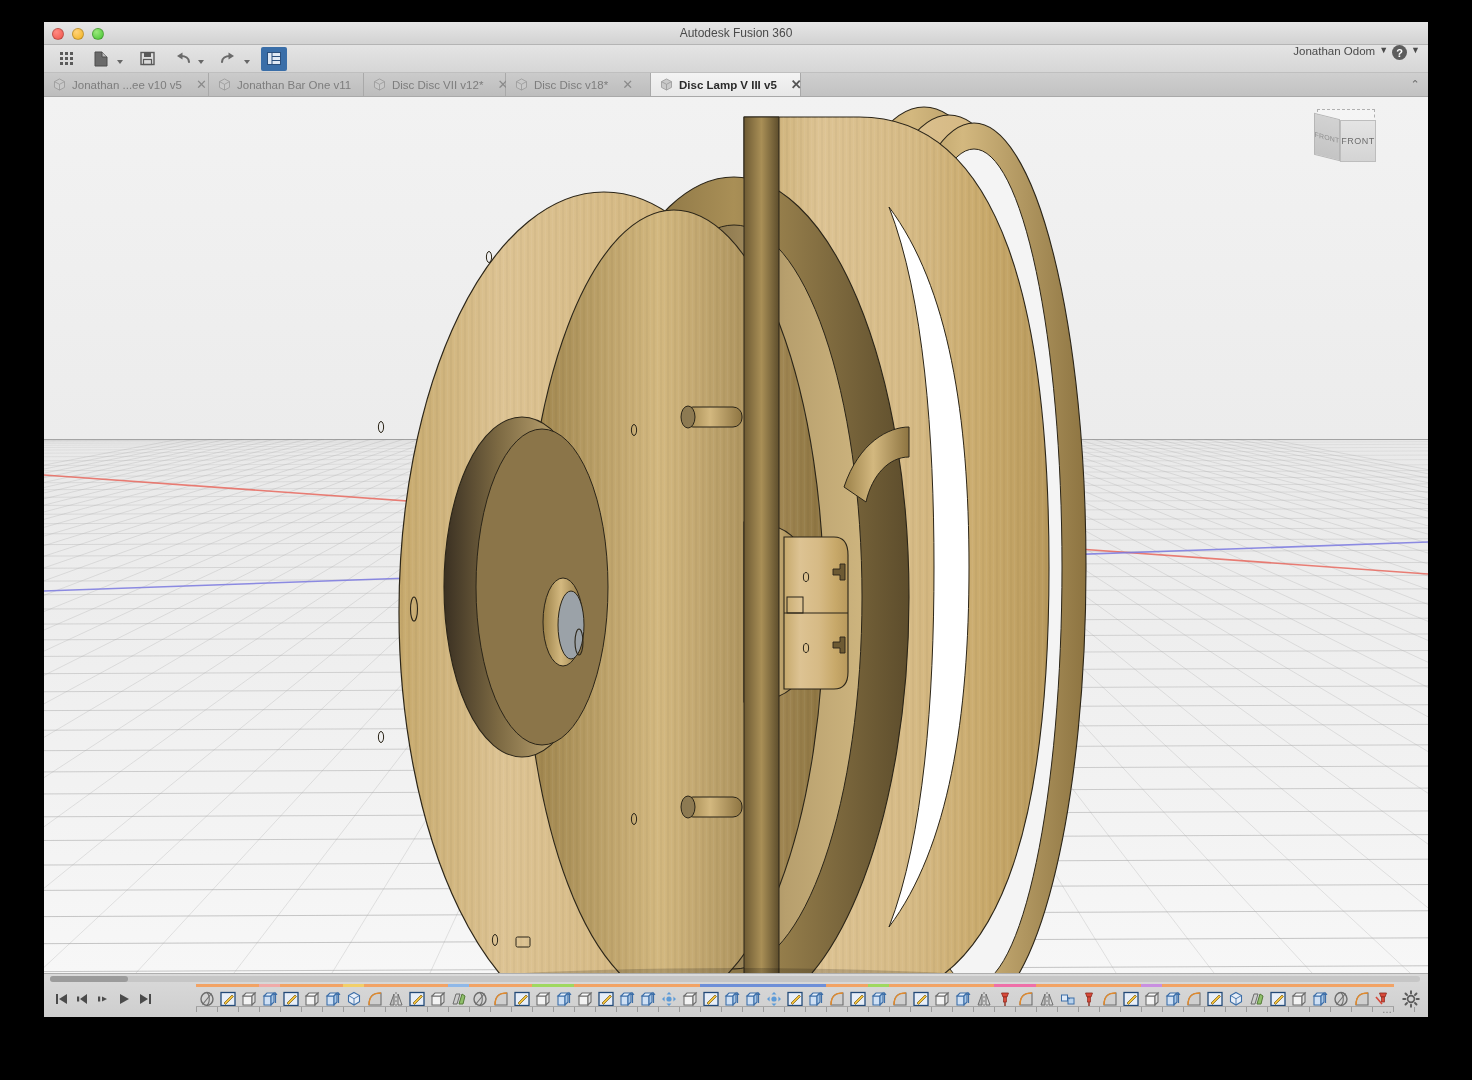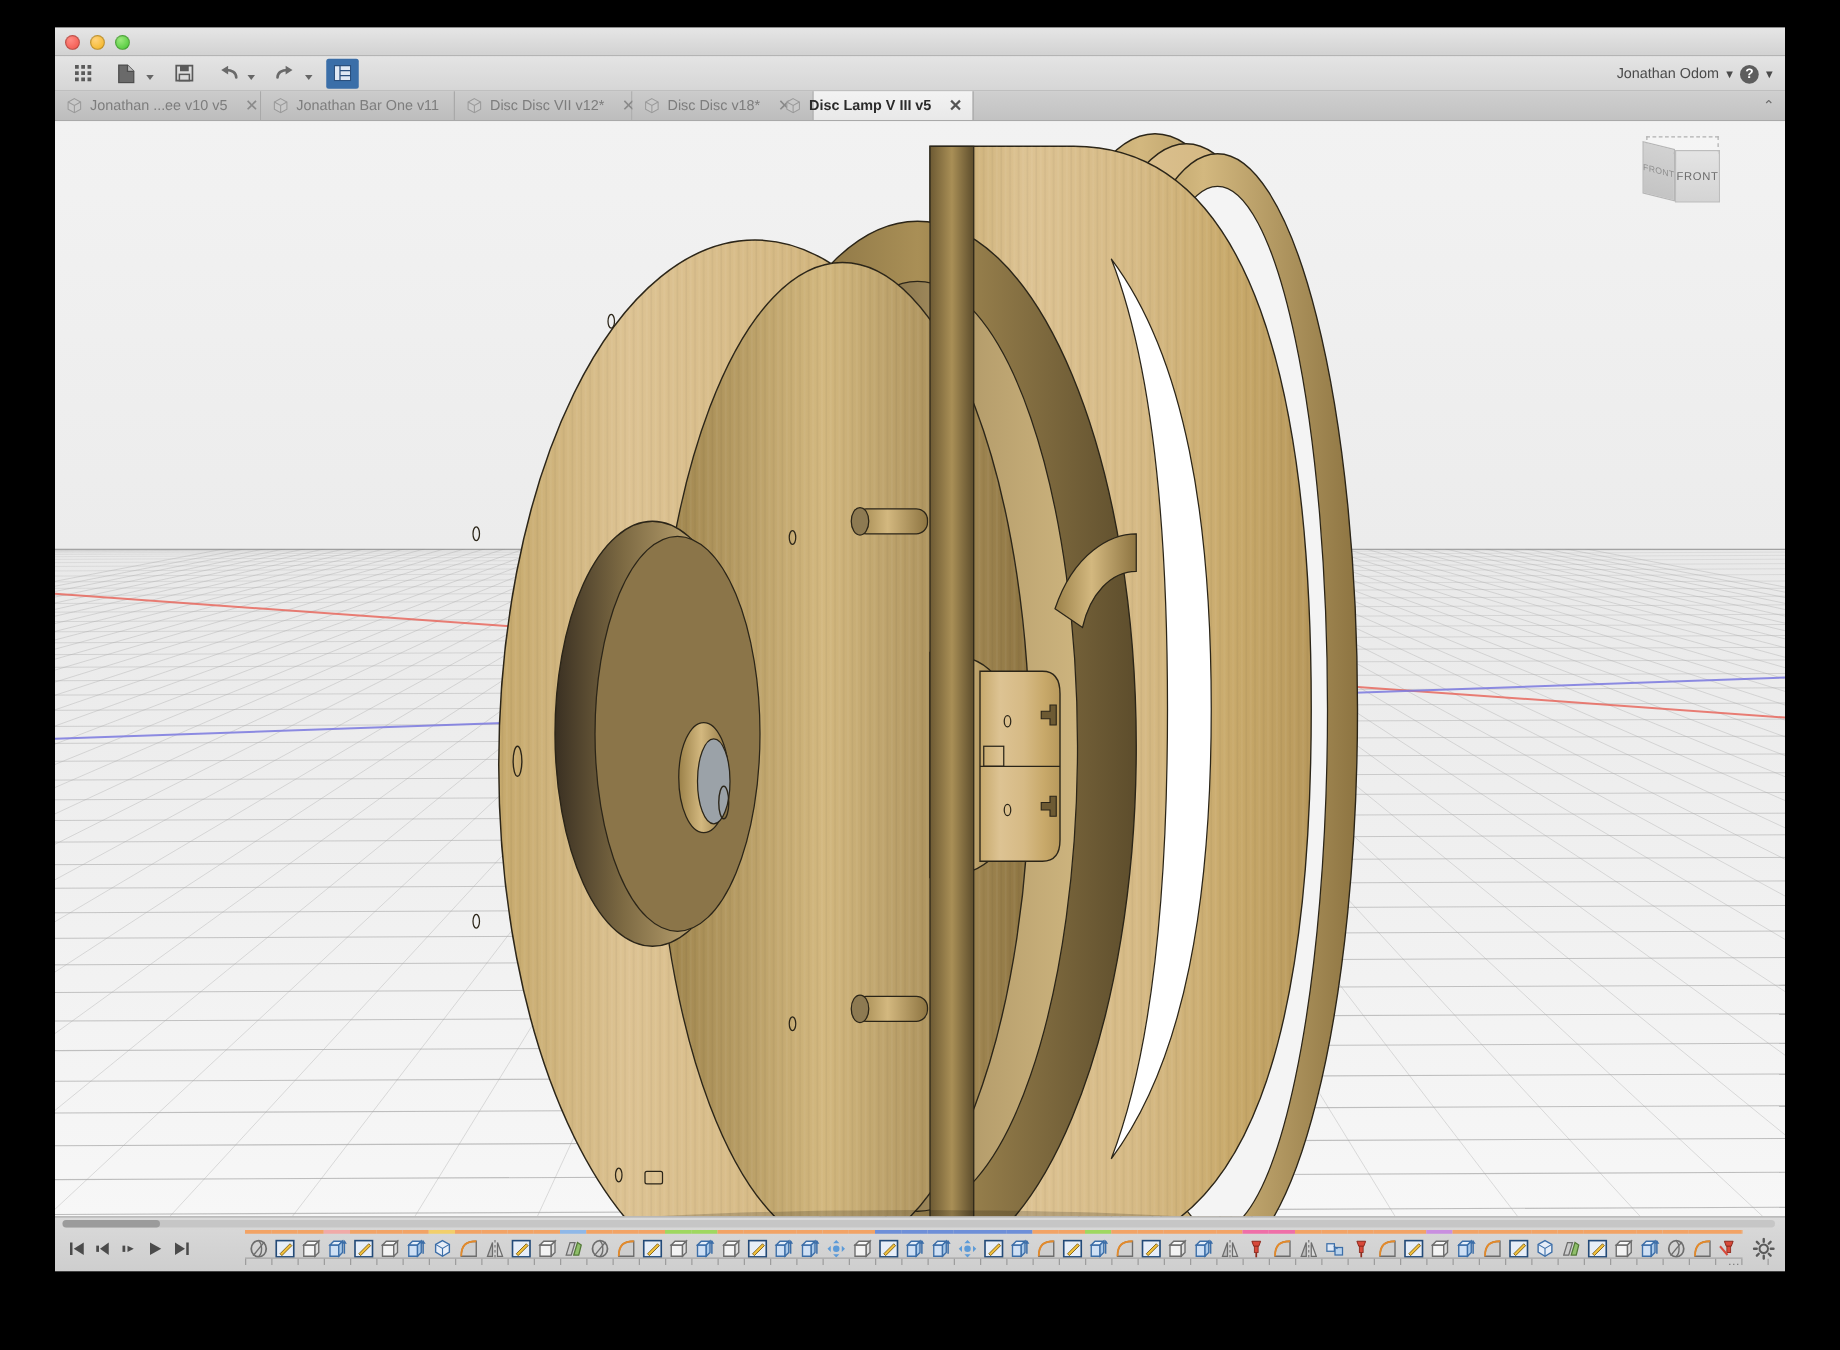--- a/index.html
+++ b/index.html
@@ -53,21 +53,21 @@
     width: 11px; height: 24px; display: flex; align-items: flex-end;
     justify-content: center; padding-bottom: 7px;
   }
   .tb-caret::after {
     content: ""; border-left: 3px solid transparent; border-right: 3px solid transparent;
     border-top: 4px solid #666;
   }
   .tb-sep { width: 9px; }
   #user-area {
     position: absolute; right: 8px; top: 0; height: 28px;
-    display: flex; align-items: center; gap: 4px;
+    display: flex; align-items: flex-start; gap: 4px;
   }
   #user-name { font-size: 11.5px; color: #4a4a4a; }
   .help-icon {
     width: 15px; height: 15px; border-radius: 50%;
     background: #5d5d5d; color: #fff; font-size: 11px; font-weight: bold;
     display: flex; align-items: center; justify-content: center;
   }
 
   
   #tabbar {
@@ -192,20 +192,21 @@
 <body>
 
 <div id="app-window">
 
   <div id="titlebar">
     <div class="traffic">
       <div class="light red"></div>
       <div class="light yellow"></div>
       <div class="light green"></div>
     </div>
+    <div id="window-title">Autodesk Fusion 360</div>
   </div>
 
   <div id="toolbar">
     <div class="tb-sep"></div>
 
     <div class="tb-group">
       <div class="tb-btn">
         <svg width="15" height="15" viewBox="0 0 15 15">
           <g fill="#5a5a5a">
             <rect x="1" y="1" width="3" height="3"></rect>
@@ -321,21 +322,21 @@
       </div>
       <div class="tab" style="width: 145px;">
         <svg class="cube-ico" viewBox="0 0 14 14">
           <path d="M7 1l5.4 2.9v6.2L7 13 1.6 10.1V3.9z" fill="#c9c9c9" stroke="#9a9a9a" stroke-width="0.9"></path>
           <path d="M1.6 3.9L7 6.8l5.4-2.9" fill="none" stroke="#9a9a9a" stroke-width="0.9"></path>
           <path d="M7 6.8V13" fill="none" stroke="#9a9a9a" stroke-width="0.9"></path>
         </svg>
         <span class="tab-label">Disc Disc v18*</span>
         <span class="tab-close">✕</span>
       </div>
-      <div class="tab active" style="width: 128px; justify-content: flex-end;">
+      <div class="tab active" style="width: 150px;">
         <svg class="cube-ico" viewBox="0 0 14 14">
           <path d="M7 1l5.4 2.9v6.2L7 13 1.6 10.1V3.9z" fill="#c9c9c9" stroke="#9a9a9a" stroke-width="0.9"></path>
           <path d="M1.6 3.9L7 6.8l5.4-2.9" fill="none" stroke="#9a9a9a" stroke-width="0.9"></path>
           <path d="M7 6.8V13" fill="none" stroke="#9a9a9a" stroke-width="0.9"></path>
         </svg>
         <span class="tab-label">Disc Lamp V III v5</span>
         <span class="tab-close">✕</span>
       </div>
       <div id="tabbar-collapse">⌃</div>
     </div>

